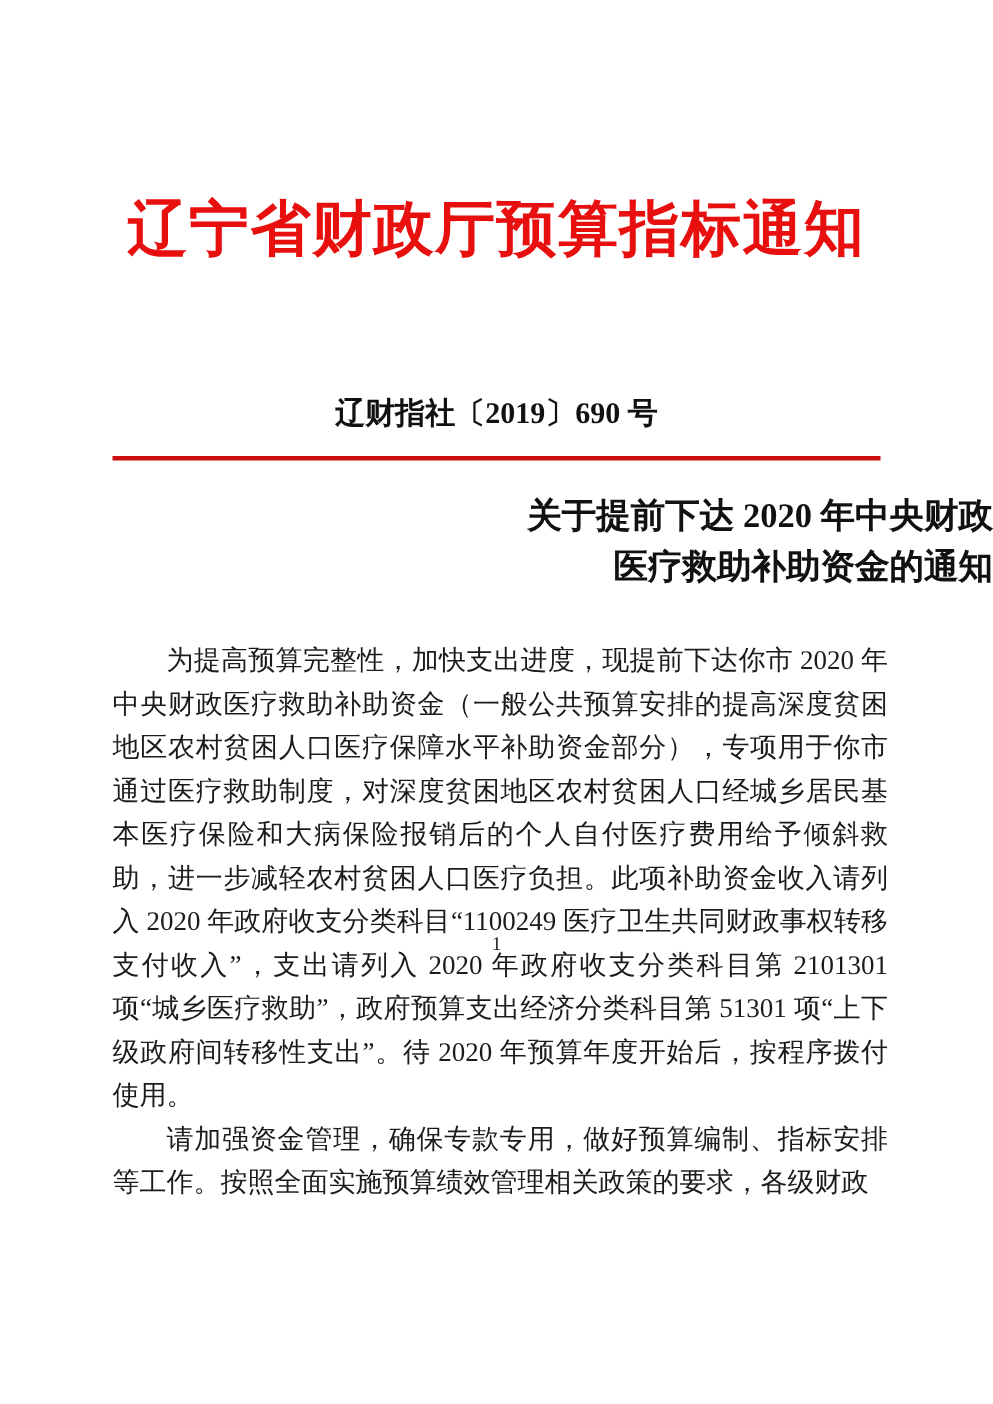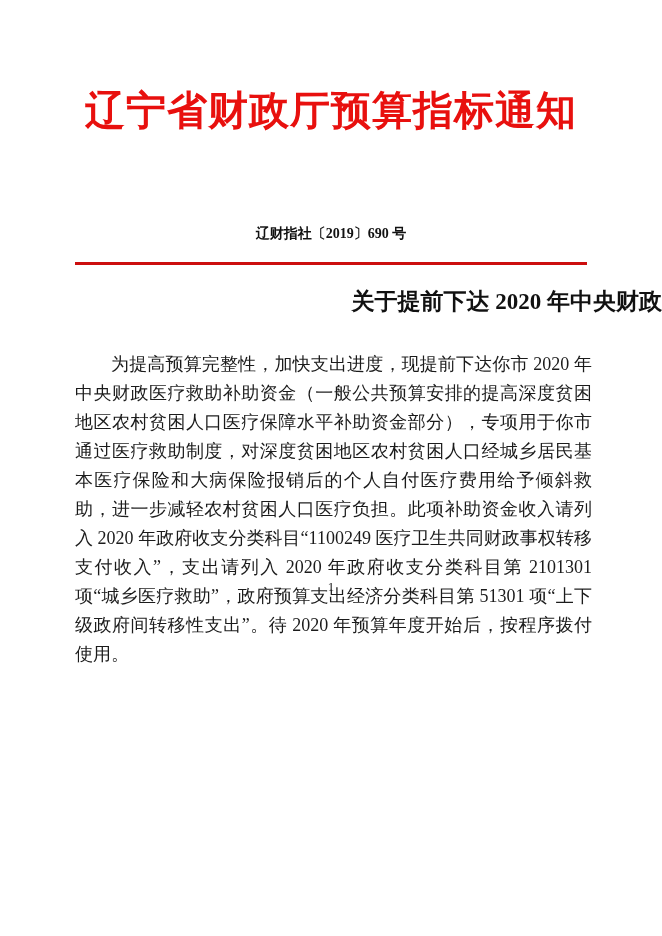--- a/index.html
+++ b/index.html
@@ -8,34 +8,35 @@
     background: #ffffff;
     overflow: hidden;
     font-family: "Liberation Serif", "DejaVu Serif", serif;
   }
   .page {
     position: relative;
     width: 662px; height: 664px;
     background: #ffffff;
     color: #1a1a1a;
     box-sizing: border-box;
+    margin-top: 42px;
   }
   .letterhead {
     padding-top: 85px;
     text-align: center;
     font-size: 40px;
     line-height: 52px;
     font-weight: bold;
     color: #e8100e;
     letter-spacing: 1px;
   }
   .doc-number {
     margin-top: 86px;
     text-align: center;
-    font-size: 14px;
+    font-size: 20px;
     line-height: 22px;
     font-weight: bold;
     color: #111111;
   }
   .divider {
     width: 512px;
     height: 3px;
     margin: 17px auto 0;
     background: #cc0e0e;
   }
@@ -72,21 +73,23 @@
 <div class="page">
 
   <div class="letterhead">辽宁省财政厅预算指标通知</div>
 
   <div class="doc-number">辽财指社〔2019〕690 号</div>
 
   <div class="divider"></div>
 
   <div class="doc-title">
     <div>关于提前下达 2020 年中央财政</div>
+    <div>医疗救助补助资金的通知</div>
   </div>
 
   <div class="body-text">
     <p>为提高预算完整性，加快支出进度，现提前下达你市 2020 年中央财政医疗救助补助资金（一般公共预算安排的提高深度贫困地区农村贫困人口医疗保障水平补助资金部分），专项用于你市通过医疗救助制度，对深度贫困地区农村贫困人口经城乡居民基本医疗保险和大病保险报销后的个人自付医疗费用给予倾斜救助，进一步减轻农村贫困人口医疗负担。此项补助资金收入请列入 2020 年政府收支分类科目“1100249 医疗卫生共同财政事权转移支付收入”，支出请列入 2020 年政府收支分类科目第 2101301 项“城乡医疗救助”，政府预算支出经济分类科目第 51301 项“上下级政府间转移性支出”。待 2020 年预算年度开始后，按程序拨付使用。</p>
+    <p>请加强资金管理，确保专款专用，做好预算编制、指标安排等工作。按照全面实施预算绩效管理相关政策的要求，各级财政</p>
   </div>
 
   <div class="page-number">1</div>
 
 </div>
 
 </body></html>

